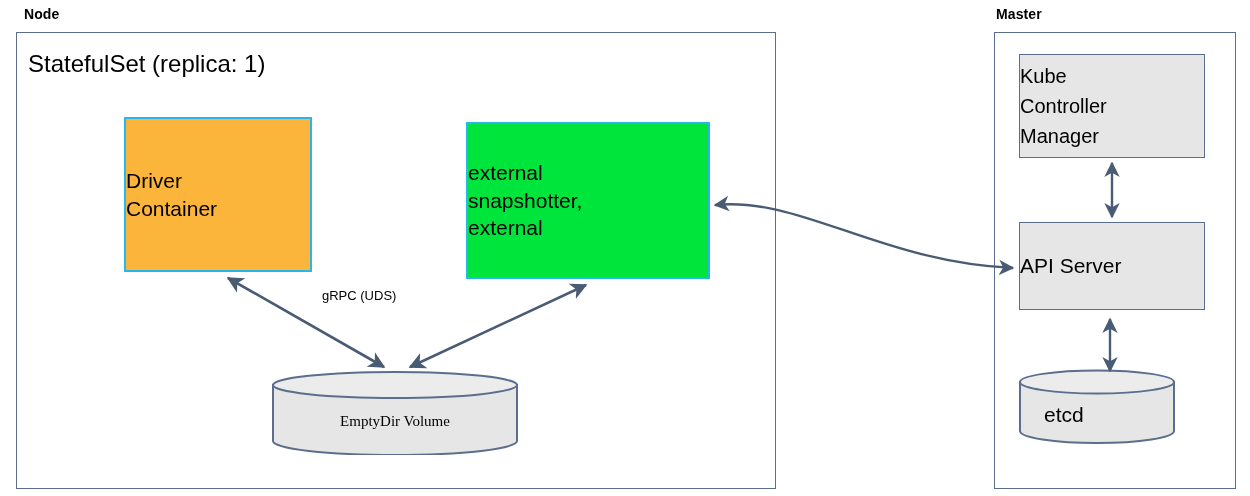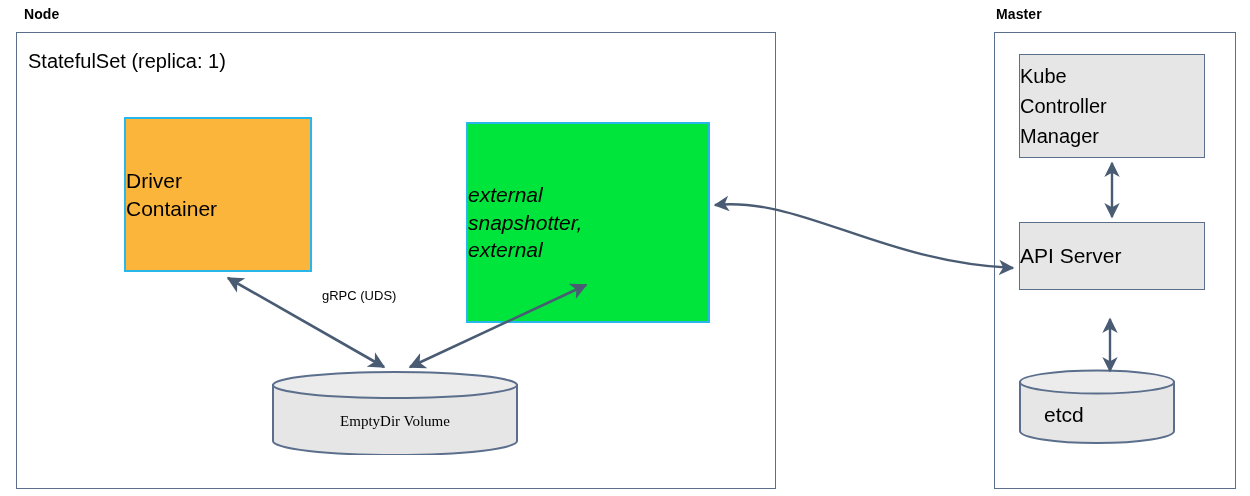--- a/index.html
+++ b/index.html
@@ -31,21 +31,21 @@
 
   
   .zone-box {
     border: 1.5px solid #5b6e8c;
     background: transparent;
     box-sizing: border-box;
   }
 
   
   .statefulset-title {
-    font-size: 20px;
+    font-size: 24px;
     color: #000000;
     white-space: nowrap;
   }
 
   
   .comp-box {
     box-sizing: border-box;
     display: flex;
     align-items: center;
     justify-content: flex-start;
@@ -115,21 +115,21 @@
 
   <div class="abs statefulset-title" style="left:28px; top:50px;">StatefulSet (replica: 1)</div>
 
   <div class="abs comp-box box-csi" style="left:124px; top:117px; width:188px; height:155px;">
     <div class="comp-text">
       <div>Driver</div>
       <div>Container</div>
     </div>
   </div>
 
-  <div class="abs comp-box box-external" style="left:466px; top:122px; width:244px; height:201px;font-style:italic;">
+  <div class="abs comp-box box-external" style="left:466px; top:122px; width:244px; height:157px;">
     <div class="comp-text">
       <div>external</div>
       <div>snapshotter,</div>
       <div>external</div>
     </div>
   </div>
 
   <div class="abs cyl-emptydir" style="left:271px; top:371px; width:248px; height:84px;font-family:Liberation Serif, serif;">
     <svg class="cylinder" width="248" height="84" viewBox="0 0 248 84">
       <path d="M2,14 L2,70 A122,14 0 0 0 246,70 L246,14 Z" fill="#e6e6e6" stroke="#5b6e8c" stroke-width="2"></path>
@@ -145,21 +145,21 @@
   <div class="abs zone-box" style="left:994px; top:32px; width:242px; height:457px;"></div>
 
   <div class="abs comp-box box-gray" style="left:1019px; top:54px; width:186px; height:104px;">
     <div class="comp-text">
       <div>Kube</div>
       <div>Controller</div>
       <div>Manager</div>
     </div>
   </div>
 
-  <div class="abs comp-box box-gray box-api" style="left:1019px; top:222px; width:186px; height:68px;">
+  <div class="abs comp-box box-gray box-api" style="left:1019px; top:222px; width:186px; height:88px;">
     <div class="comp-text">
       <div>API Server</div>
     </div>
   </div>
 
   <div class="abs cyl-etcd" style="left:1018px; top:369px; width:158px; height:75px;">
     <svg class="cylinder" width="158" height="75" viewBox="0 0 158 75">
       <path d="M2,13 L2,62 A77,12 0 0 0 156,62 L156,13 Z" fill="#e6e6e6" stroke="#5b6e8c" stroke-width="2"></path>
       <ellipse cx="79" cy="13" rx="77" ry="11.5" fill="#ececec" stroke="#5b6e8c" stroke-width="2"></ellipse>
     </svg>

